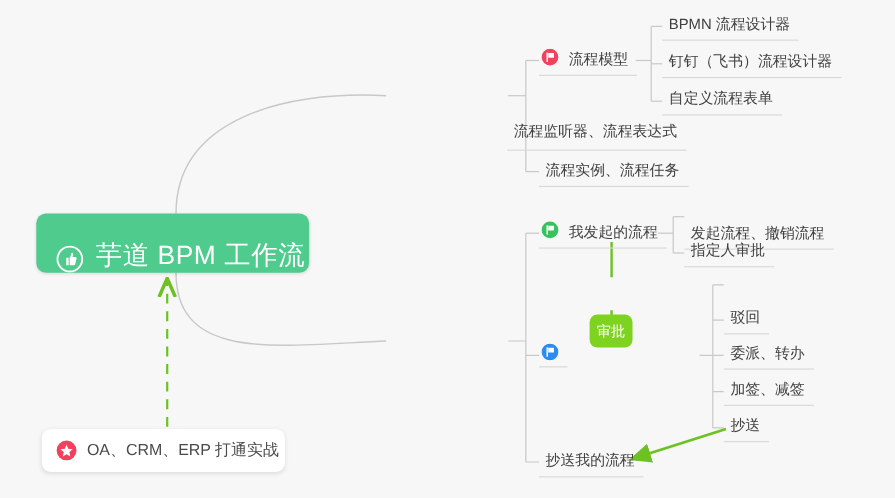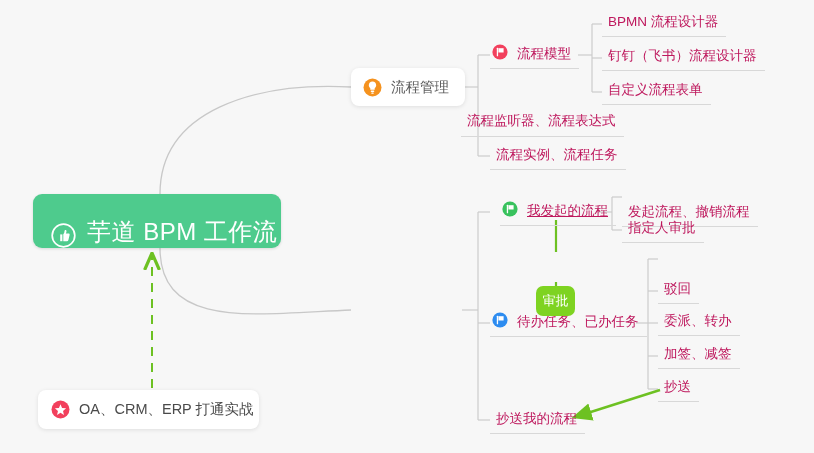--- a/index.html
+++ b/index.html
@@ -87,21 +87,21 @@
   .footer-label {
     font-size: 14.5px;
     color: #4a4a4a;
     margin-left: 9px;
   }
 
   
   .leaf {
     position: absolute;
     font-size: 13.5px;
-    color: #be185d;
+    color: #404040;
     white-space: nowrap;
     padding: 0 8px 5px 6px;
     border-bottom: 1px solid #d8d8d8;
     line-height: 19px;
   }
   .leaf.with-icon {
     display: flex;
     padding-left: 2px;
   }
   .leaf.with-icon .leaf-text { margin-left: 9px; }
@@ -196,33 +196,20 @@
         <path d="M9.2 11.4 L11.4 11.4 L11.4 18.2 L9.2 18.2 Z" fill="#ffffff"></path>
         <path d="M12.3 11.3 C12.3 11.3 13.0 10.6 13.3 9.6 C13.6 8.6 13.3 7.4 14.1 7.0
                  C14.9 6.6 15.6 7.2 15.5 8.3 C15.4 9.4 14.9 10.6 14.9 10.6
                  L17.6 10.6 C18.4 10.6 18.8 11.2 18.6 11.9 L17.4 17.0
                  C17.2 17.8 16.7 18.2 16.0 18.2 L12.3 18.2 Z" fill="#ffffff"></path>
       </svg>
     </span>
     <span class="root-label">芋道 BPM 工作流</span>
   </div>
 
-  <div class="branch-node" id="branch-process">
-    <span class="icon">
-      <svg width="19" height="19" viewBox="0 0 19 19" xmlns="http://www.w3.org/2000/svg">
-        <circle cx="9.5" cy="9.5" r="9" fill="#f5921e"></circle>
-        <path d="M9.5 3.6 C7.3 3.6 5.8 5.2 5.8 7.2 C5.8 8.6 6.7 9.5 7.3 10.3
-                 L7.3 11.7 L11.7 11.7 L11.7 10.3 C12.3 9.5 13.2 8.6 13.2 7.2
-                 C13.2 5.2 11.7 3.6 9.5 3.6 Z" fill="#ffffff"></path>
-        <rect x="7.7" y="12.5" width="3.6" height="1.5" rx="0.7" fill="#ffffff"></rect>
-        <rect x="8.3" y="14.6" width="2.4" height="1.2" rx="0.6" fill="#ffffff"></rect>
-      </svg>
-    </span>
-    <span class="branch-label">流程管理</span>
-  </div>
 
 
   <div class="footer-node">
     <span class="icon">
       <svg width="19" height="19" viewBox="0 0 19 19" xmlns="http://www.w3.org/2000/svg">
         <circle cx="9.5" cy="9.5" r="9" fill="#f2405d"></circle>
         <path d="M9.5 4.3 L11.06 8.03 L15.1 8.36 L12.03 11.0 L12.96 14.95
                  L9.5 12.85 L6.04 14.95 L6.97 11.0 L3.9 8.36 L7.94 8.03 Z" fill="#ffffff"></path>
       </svg>
     </span>
@@ -243,40 +230,39 @@
   <div class="leaf" style="left:461px; top:112px;font-family:Liberation Mono, monospace;">流程监听器、流程表达式</div>
 
   <div class="leaf" style="left:490px; top:145px;">流程实例、流程任务</div>
 
   <div class="leaf" style="left:602px; top:12px;">BPMN 流程设计器</div>
 
   <div class="leaf" style="left:602px; top:46px;">钉钉（飞书）流程设计器</div>
 
   <div class="leaf" style="left:602px; top:80px;">自定义流程表单</div>
 
-  <div class="leaf with-icon" style="left:500px; top:201px;text-decoration:underline;">
+  <div class="leaf with-icon" style="left:490px; top:201px;">
     <span class="icon">
       <svg width="16" height="16" viewBox="0 0 16 16" xmlns="http://www.w3.org/2000/svg">
         <circle cx="8" cy="8" r="7.6" fill="#38c25d"></circle>
         <rect x="4.8" y="3.7" width="1.3" height="8.6" rx="0.5" fill="#ffffff"></rect>
         <path d="M6.4 4.2 L11.6 4.2 L11.6 8.5 L6.4 8.5 Z" fill="#ffffff"></path>
       </svg>
     </span>
     <span class="leaf-text">我发起的流程</span>
   </div>
 
   <div class="leaf with-icon" style="left:490px; top:312px;">
     <span class="icon">
       <svg width="16" height="16" viewBox="0 0 16 16" xmlns="http://www.w3.org/2000/svg">
         <circle cx="8" cy="8" r="7.6" fill="#2d8cf0"></circle>
         <rect x="4.8" y="3.7" width="1.3" height="8.6" rx="0.5" fill="#ffffff"></rect>
         <path d="M6.4 4.2 L11.6 4.2 L11.6 8.5 L6.4 8.5 Z" fill="#ffffff"></path>
       </svg>
     </span>
-    <span class="leaf-text">待办任务、已办任务</span>
   </div>
 
   <div class="leaf" style="left:490px; top:409px;">抄送我的流程</div>
 
   <div class="leaf" style="left:622px; top:202px;">发起流程、撤销流程</div>
 
   <div class="leaf" style="left:622px; top:218px;">指定人审批</div>
 
 
   <div class="leaf" style="left:658px; top:279px;">驳回</div>

